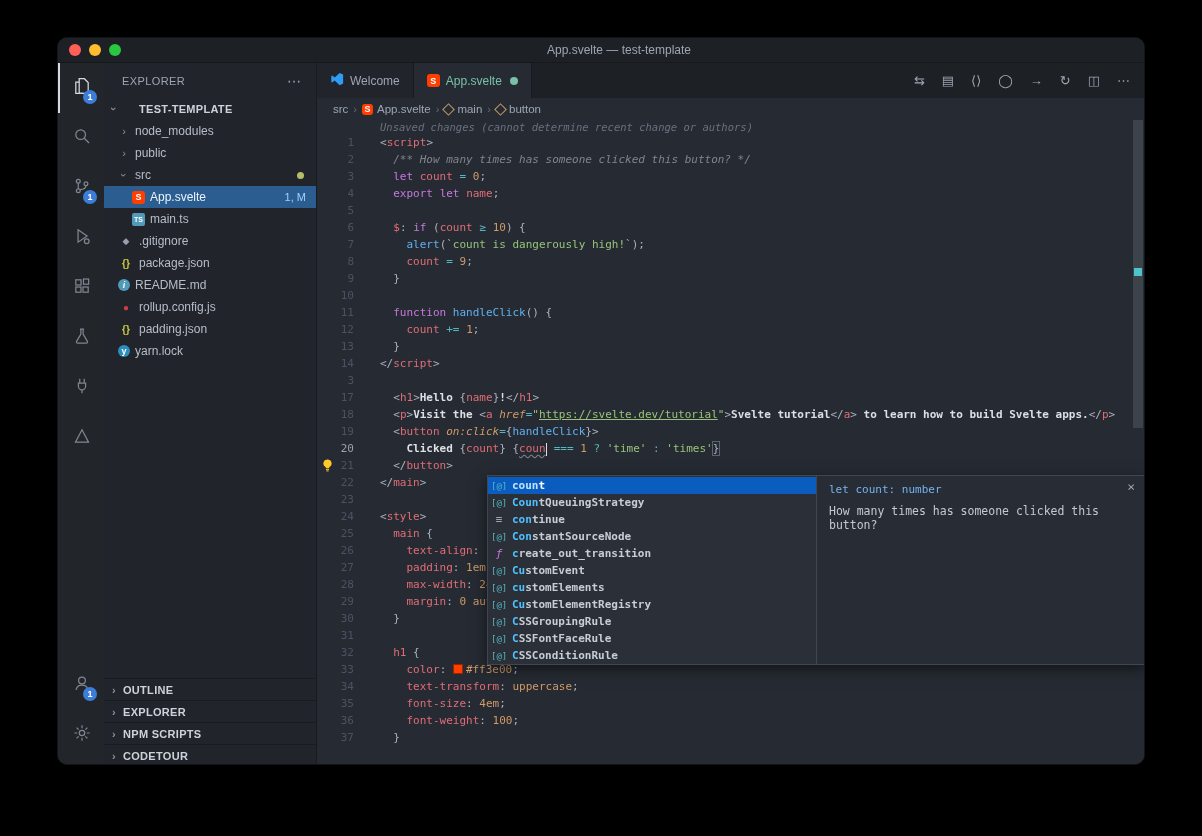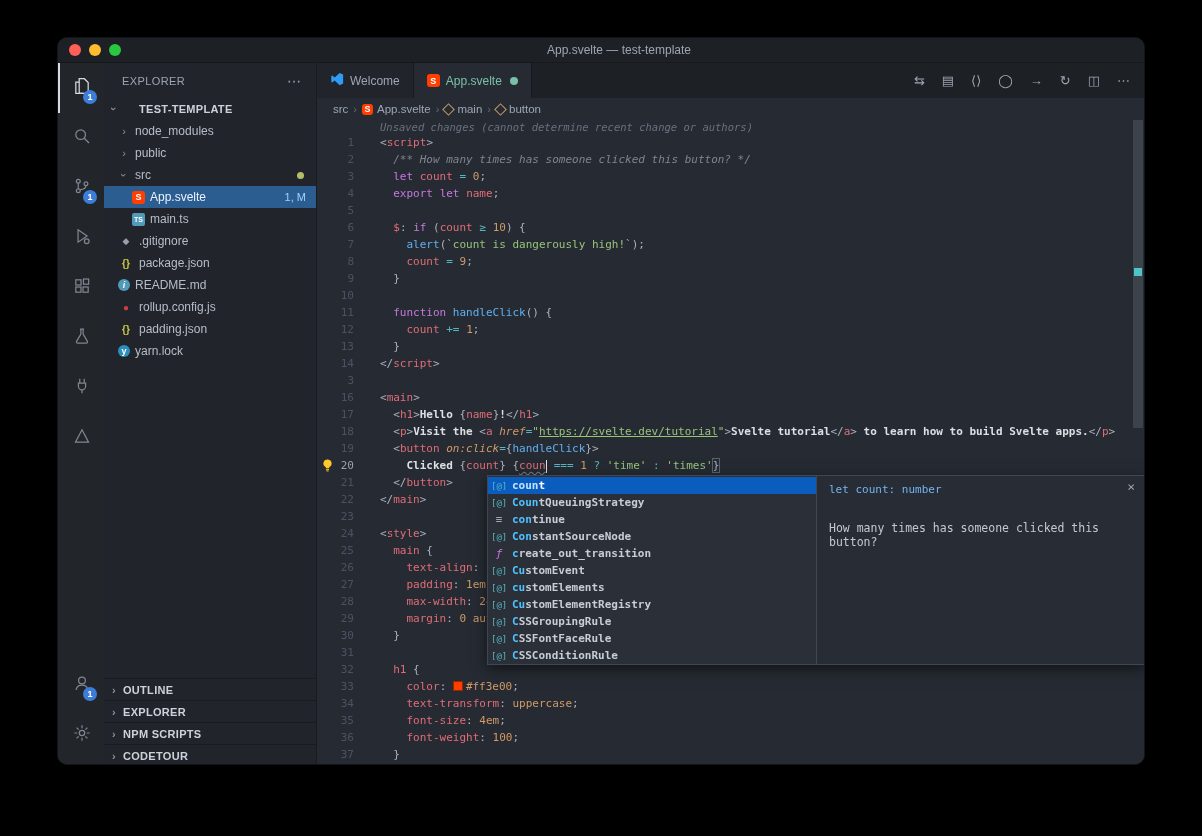--- a/index.html
+++ b/index.html
@@ -83,21 +83,21 @@
   .sg-list{width:328px;flex:none;padding-top:1px;overflow:hidden;}
   .sg-row{height:17px;display:flex;align-items:center;gap:5px;padding:0 3px;color:#c8ccd4;font-family:"DejaVu Sans Mono",monospace;font-size:11px;}
   .sg-row.selected{background:#0a5dbe;color:#ffffff;}
   .sg-icon{width:16px;flex:none;text-align:center;font-size:9px;color:#56b6c2;}
   .sg-icon.kw{color:#9da5b4;font-size:11px}.sg-icon.fn{color:#c678dd;font-size:11px;font-style:italic}
   .sg-label{font-weight:bold;white-space:nowrap;}
   .sg-match{color:#4fc1ff;}
   .sg-row.selected .sg-match{color:#bfe3ff;}
   .sg-doc{flex:1;border-left:1px solid #404754;background:#272c35;position:relative;padding:7px 12px;box-sizing:border-box;}
   .sg-sig{font-family:"DejaVu Sans Mono",monospace;font-size:11px;color:#74b3f0;}
-  .sg-desc{margin-top:25px;font-size:11.5px;color:#c3c9d2;}
+  .sg-desc{margin-top:8px;font-size:11.5px;color:#c3c9d2;}
   .sg-close{position:absolute;top:3px;right:9px;color:#9da5b4;font-size:13px;cursor:default;}
 </style>
 </head>
 <body>
 
 <div class="window">
   <div class="titlebar">
     <div class="traffic">
       <div class="tl red"></div>
       <div class="tl yellow"></div>
@@ -353,24 +353,20 @@
             </div>
             <div class="code-line">
               <div class="gutter">14</div>
               <div class="line-content"><span class="tk-p">&lt;/</span><span class="tk-tag">script</span><span class="tk-p">&gt;</span></div>
             </div>
             <div class="code-line">
               <div class="gutter">3</div>
               <div class="line-content"></div>
             </div>
             <div class="code-line">
-              <div class="gutter">16</div>
-              <div class="line-content"><span class="tk-p">&lt;</span><span class="tk-tag">main</span><span class="tk-p">&gt;</span></div>
-            </div>
-            <div class="code-line">
               <div class="gutter">17</div>
               <div class="line-content"><span class="tk-p">  &lt;</span><span class="tk-tag">h1</span><span class="tk-p">&gt;</span><span class="tk-txt">Hello </span><span class="tk-p">{</span><span class="tk-var">name</span><span class="tk-p">}</span><span class="tk-txt">!</span><span class="tk-p">&lt;/</span><span class="tk-tag">h1</span><span class="tk-p">&gt;</span></div>
             </div>
             <div class="code-line">
               <div class="gutter">18</div>
               <div class="line-content"><span class="tk-p">  &lt;</span><span class="tk-tag">p</span><span class="tk-p">&gt;</span><span class="tk-txt">Visit the </span><span class="tk-p">&lt;</span><span class="tk-tag">a</span><span class="tk-p"> </span><span class="tk-attr">href</span><span class="tk-op">=</span><span class="tk-str">"</span><span class="tk-link">https://svelte.dev/tutorial</span><span class="tk-str">"</span><span class="tk-p">&gt;</span><span class="tk-txt">Svelte tutorial</span><span class="tk-p">&lt;/</span><span class="tk-tag">a</span><span class="tk-p">&gt;</span><span class="tk-txt"> to learn how to build Svelte apps.</span><span class="tk-p">&lt;/</span><span class="tk-tag">p</span><span class="tk-p">&gt;</span></div>
             </div>
             <div class="code-line">
               <div class="gutter">19</div>
               <div class="line-content"><span class="tk-p">  &lt;</span><span class="tk-tag">button</span><span class="tk-p"> </span><span class="tk-attr">on:click</span><span class="tk-op">=</span><span class="tk-p">{</span><span class="tk-fn">handleClick</span><span class="tk-p">}&gt;</span></div>

